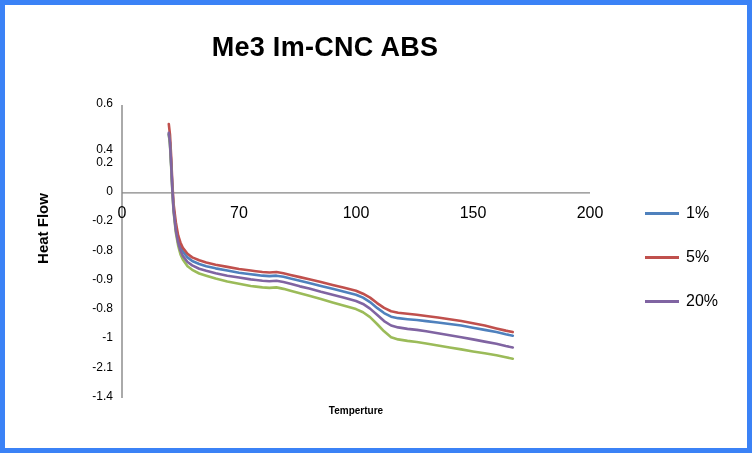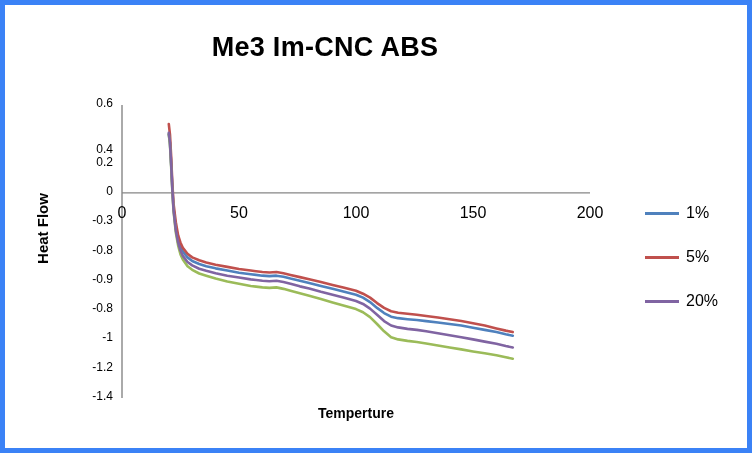--- a/index.html
+++ b/index.html
@@ -48,21 +48,21 @@
     color: #000000;
     transform: rotate(-90deg);
     transform-origin: center center;
   }
   #xaxis-title {
     position: absolute;
     left: 117px;
     top: 400px;
     width: 468px;
     text-align: center;
-    font-size: 14px;
+    font-size: 10px;
     font-weight: bold;
     color: #000000;
   }
   .ytick-label {
     position: absolute;
     right: 0;
     width: 54px;
     text-align: right;
     font-size: 12px;
     color: #000000;
@@ -133,31 +133,31 @@
   </svg>
 
   <div id="yaxis-title">Heat Flow</div>
   <div id="xaxis-title">Temperture</div>
 
   <div id="ytick-wrap">
       <div class="ytick-label" style="top: 92px;">0.6</div>
       <div class="ytick-label" style="top: 138px;">0.4</div>
       <div class="ytick-label" style="top: 150.6px;">0.2</div>
       <div class="ytick-label" style="top: 179.9px;">0</div>
-      <div class="ytick-label" style="top: 209.2px;">-0.3</div>
+      <div class="ytick-label" style="top: 209.2px;">-0.2</div>
       <div class="ytick-label" style="top: 238.5px;">-0.8</div>
       <div class="ytick-label" style="top: 267.8px;">-0.9</div>
       <div class="ytick-label" style="top: 297.1px;">-0.8</div>
       <div class="ytick-label" style="top: 326.4px;">-1</div>
-      <div class="ytick-label" style="top: 355.7px;">-1.2</div>
+      <div class="ytick-label" style="top: 355.7px;">-2.1</div>
       <div class="ytick-label" style="top: 385px;">-1.4</div>
     </div>
   <div id="xtick-wrap">
       <div class="xtick-label" style="left: 87px; top: 199.9px;">0</div>
-      <div class="xtick-label" style="left: 204px; top: 199.9px;">50</div>
+      <div class="xtick-label" style="left: 204px; top: 199.9px;">70</div>
       <div class="xtick-label" style="left: 321px; top: 199.9px;">100</div>
       <div class="xtick-label" style="left: 438px; top: 199.9px;">150</div>
       <div class="xtick-label" style="left: 555px; top: 199.9px;">200</div>
     </div>
 
   <div id="legend">
       <div class="legend-item">
         <span class="legend-swatch" style="background: rgb(79, 129, 189);"></span>
         <span class="legend-label">1%</span>
       </div>

